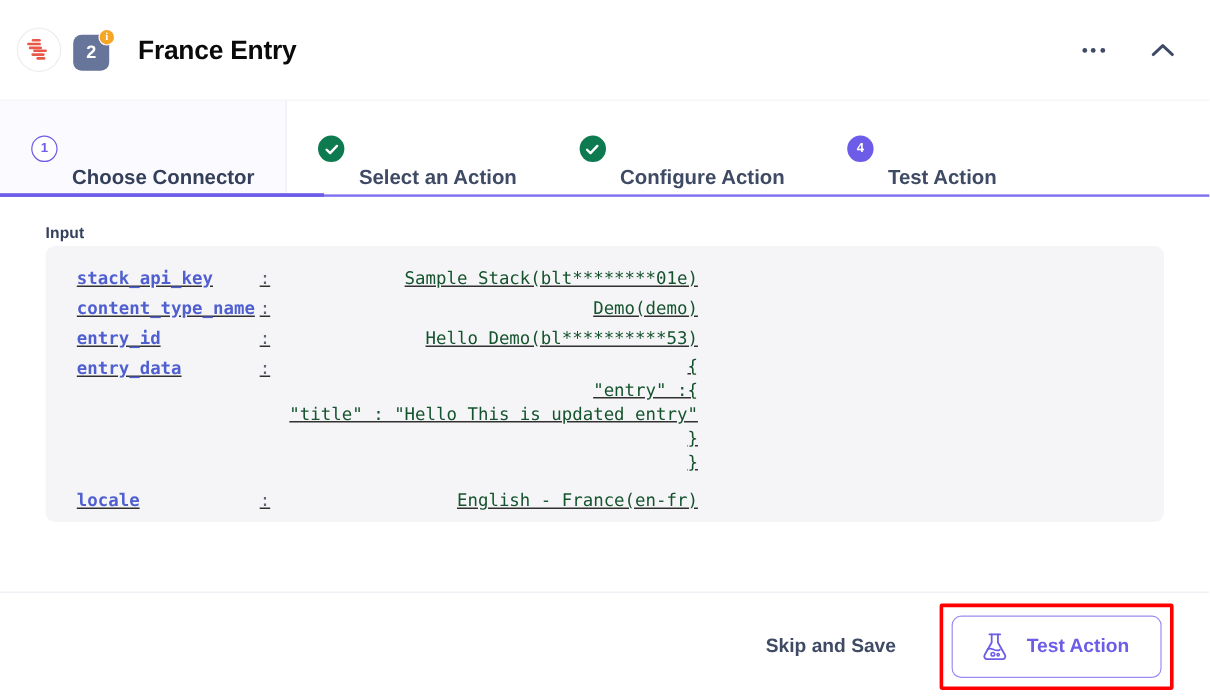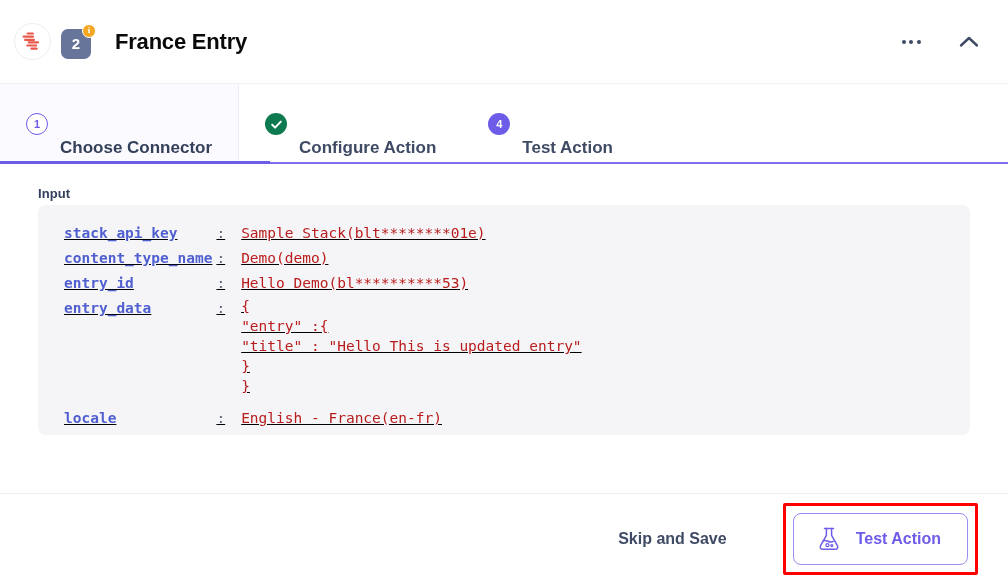--- a/index.html
+++ b/index.html
@@ -190,39 +190,39 @@
     font-weight: bold;
     white-space: pre;
     padding-right: 4px !important;
   }
   .kv-colon {
     color: #5a6478;
     padding: 0 6px 0 0 !important;
     white-space: pre;
   }
   .kv-val {
-    color: #b91c1c;
+    color: #14532d;
     white-space: pre;
     padding-left: 10px !important;
+    text-align: right;
   }
   .kv-val.block { line-height: 20px; }
   .kv-spacer td { height: 10px; line-height: 10px; font-size: 1px; }
 
   
   .footer {
     flex: 0 0 90px;
     height: 90px;
     border-top: 1px solid #eceef4;
     display: flex;
     align-items: center;
     justify-content: flex-end;
     padding: 0 30px 0 0;
     position: relative;
     background: #ffffff;
-    gap: 20px;
   }
   .skip-btn {
     font-size: 16px;
     font-weight: bold;
     color: #3f4a64;
     cursor: pointer;
     padding: 10px 6px;
     margin-right: 30px;
   }
   .test-wrap {
@@ -291,20 +291,28 @@
     </div>
   </div>
 
   <div class="tabs">
 
     <div class="tab active">
       <span class="circ outline">1</span>
       <span class="tab-label">Choose Connector</span>
     </div>
 
+    <div class="tab">
+      <span class="circ done">
+        <svg width="13" height="13" viewBox="0 0 13 13">
+            <path d="M2.2 6.8 L5.1 9.6 L10.8 3.6" fill="none" stroke="#ffffff" stroke-width="2" stroke-linecap="round" stroke-linejoin="round"></path>
+          </svg>
+      </span>
+      <span class="tab-label">Select an Action</span>
+    </div>
 
     <div class="tab">
       <span class="circ done">
         <svg width="13" height="13" viewBox="0 0 13 13">
             <path d="M2.2 6.8 L5.1 9.6 L10.8 3.6" fill="none" stroke="#ffffff" stroke-width="2" stroke-linecap="round" stroke-linejoin="round"></path>
           </svg>
       </span>
       <span class="tab-label">Configure Action</span>
     </div>
 

